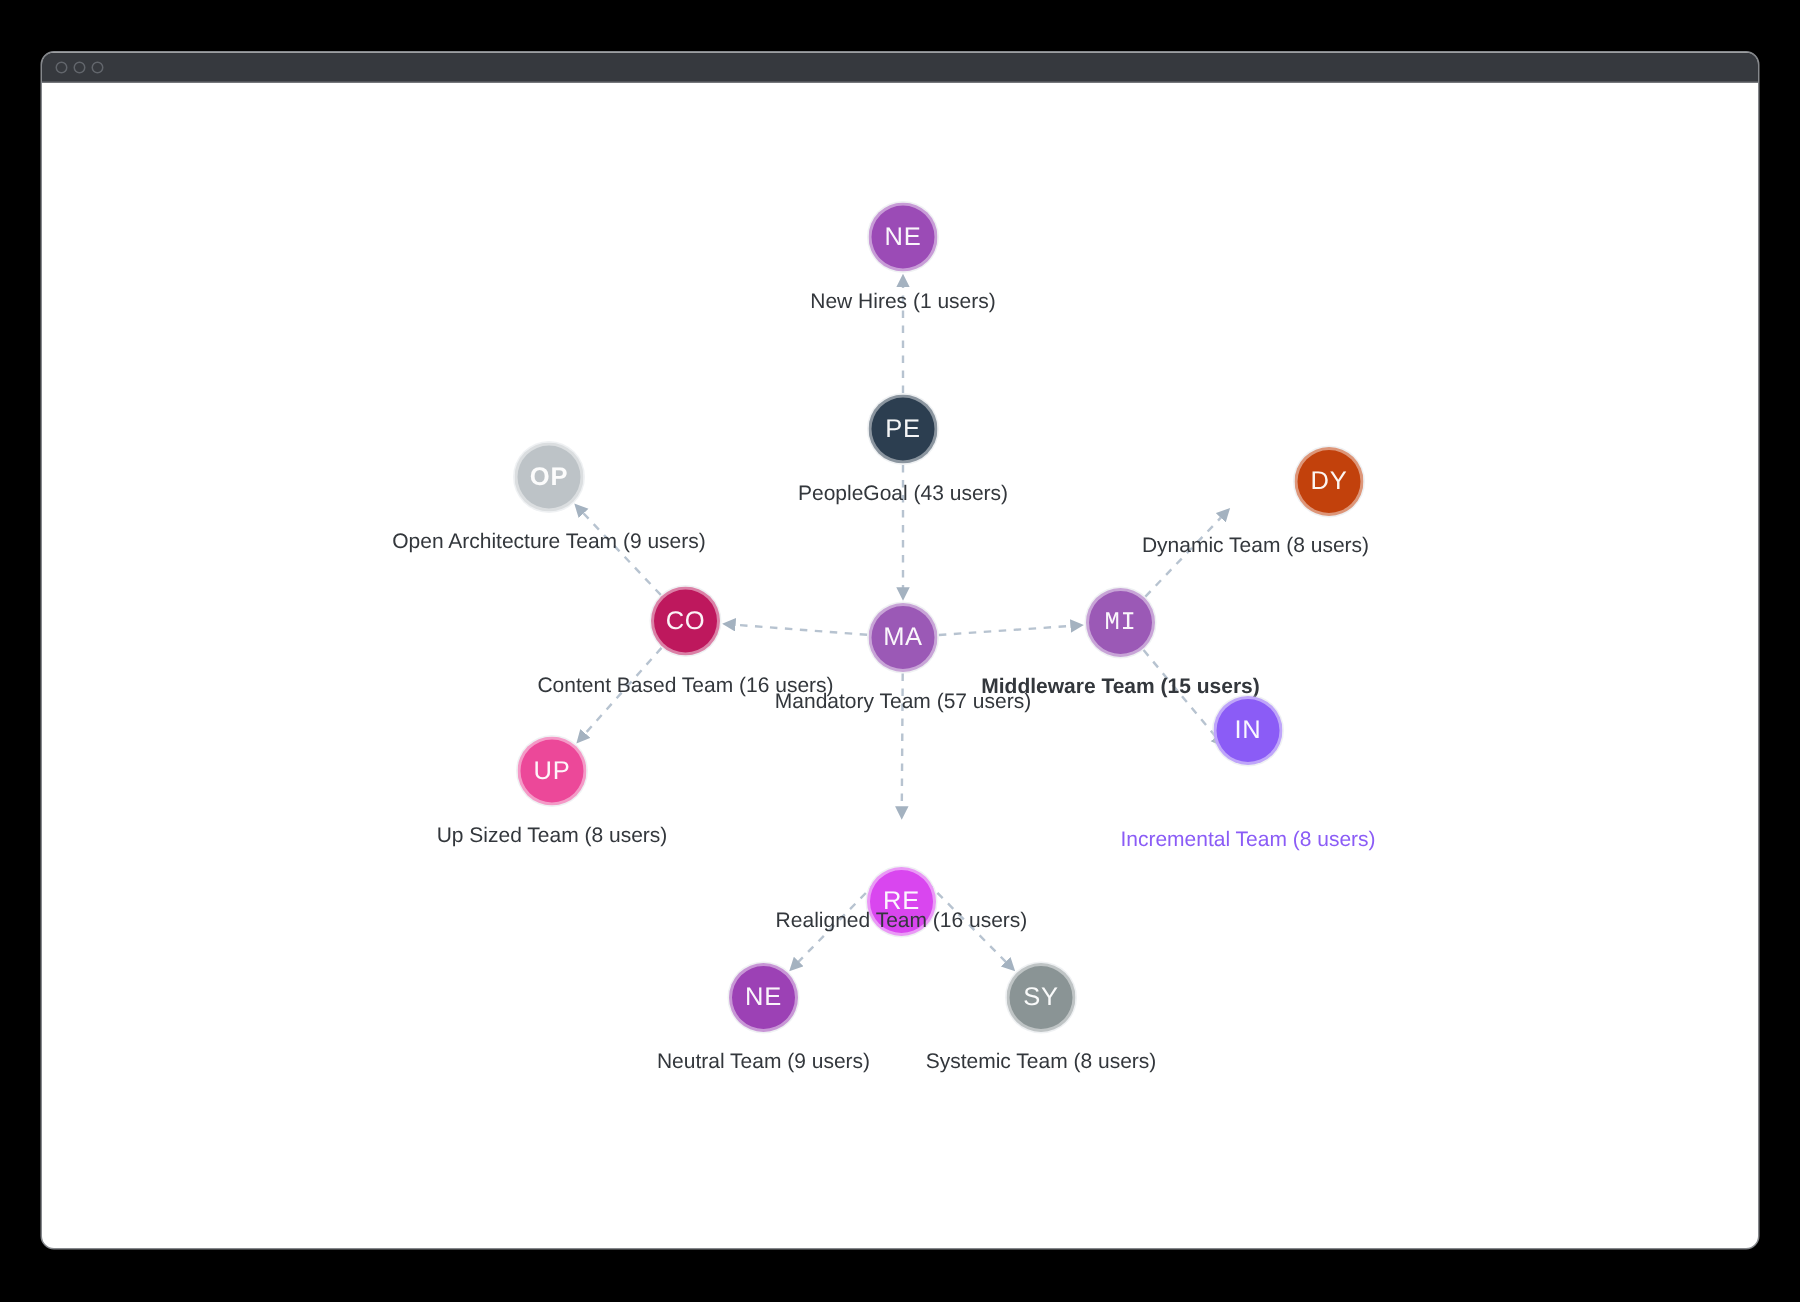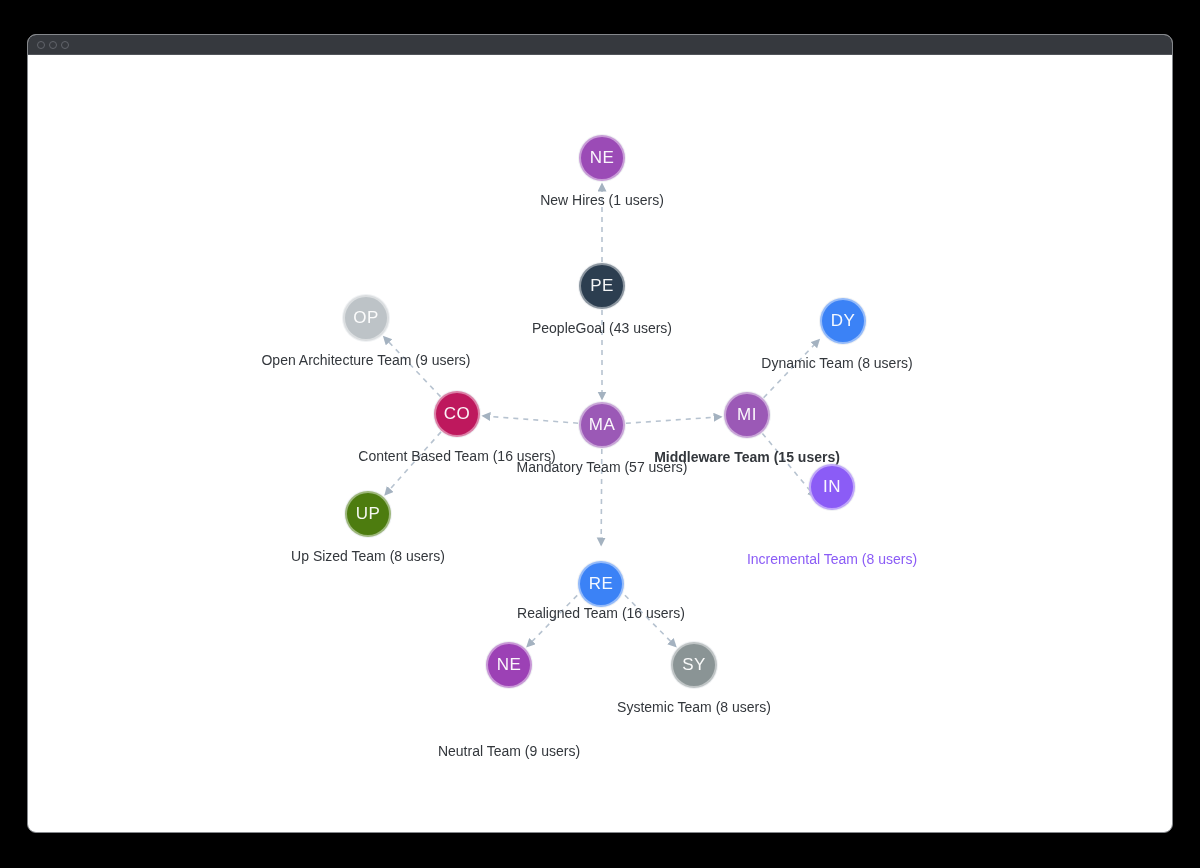--- a/index.html
+++ b/index.html
@@ -117,53 +117,53 @@
       </g>
   </svg>
 <div class="node" style="left: 602px; top: 158px; background: rgb(155, 75, 182);">
       <span>NE</span>
     </div>
     <div class="caption" style="left: 602px; top: 192px; color: rgb(51, 55, 60);">New Hires (1 users)</div>
     <div class="node" style="left: 602px; top: 286px; background: rgb(44, 62, 80);">
       <span>PE</span>
     </div>
     <div class="caption" style="left: 602px; top: 320px; color: rgb(51, 55, 60);">PeopleGoal (43 users)</div>
-    <div class="node" style="left: 366px; top: 318px; background: rgb(189, 195, 199);">
+    <div class="node" style="left: 366px; top: 318px; background: rgb(189, 195, 199); font-weight: bold;">
       <span>OP</span>
     </div>
     <div class="caption" style="left: 366px; top: 352px; color: rgb(51, 55, 60);">Open Architecture Team (9 users)</div>
-    <div class="node" style="left: 843px; top: 321px; background: #3b82f6;">
+    <div class="node" style="left: 886px; top: 321px; background: #c2410c;">
       <span>DY</span>
     </div>
     <div class="caption" style="left: 837px; top: 355px; color: rgb(51, 55, 60);">Dynamic Team (8 users)</div>
     <div class="node" style="left: 457px; top: 414px; background: #be185d;">
       <span>CO</span>
     </div>
     <div class="caption" style="left: 457px; top: 448px; color: rgb(51, 55, 60);">Content Based Team (16 users)</div>
     <div class="node" style="left: 602px; top: 425px; background: rgb(155, 89, 182);">
       <span>MA</span>
     </div>
     <div class="caption" style="left: 602px; top: 459px; color: rgb(51, 55, 60);">Mandatory Team (57 users)</div>
-    <div class="node" style="left: 747px; top: 415px; background: rgb(155, 89, 182);">
+    <div class="node" style="left: 747px; top: 415px; background: rgb(155, 89, 182); font-family: Liberation Mono, monospace;">
       <span>MI</span>
     </div>
     <div class="caption" style="left: 747px; top: 449px; color: rgb(51, 55, 60); font-weight: bold;">Middleware Team (15 users)</div>
-    <div class="node" style="left: 368px; top: 514px; background: #4d7c0f;">
+    <div class="node" style="left: 368px; top: 514px; background: #ec4899;">
       <span>UP</span>
     </div>
     <div class="caption" style="left: 368px; top: 548px; color: rgb(51, 55, 60);">Up Sized Team (8 users)</div>
     <div class="node" style="left: 832px; top: 487px; background: #8b5cf6;">
       <span>IN</span>
     </div>
     <div class="caption" style="left: 832px; top: 551px; color: #8b5cf6;">Incremental Team (8 users)</div>
-    <div class="node" style="left: 601px; top: 584px; background: #3b82f6;">
+    <div class="node" style="left: 601px; top: 601px; background: #d946ef;">
       <span>RE</span>
     </div>
     <div class="caption" style="left: 601px; top: 605px; color: rgb(51, 55, 60);">Realigned Team (16 users)</div>
     <div class="node" style="left: 509px; top: 665px; background: rgb(156, 65, 181);">
       <span>NE</span>
     </div>
-    <div class="caption" style="left: 509px; top: 699px; color: rgb(51, 55, 60); margin-top: 44px;">Neutral Team (9 users)</div>
+    <div class="caption" style="left: 509px; top: 699px; color: rgb(51, 55, 60);">Neutral Team (9 users)</div>
     <div class="node" style="left: 694px; top: 665px; background: rgb(138, 148, 149);">
       <span>SY</span>
     </div>
     <div class="caption" style="left: 694px; top: 699px; color: rgb(51, 55, 60);">Systemic Team (8 users)</div>
   </div>
 
 </body></html>

